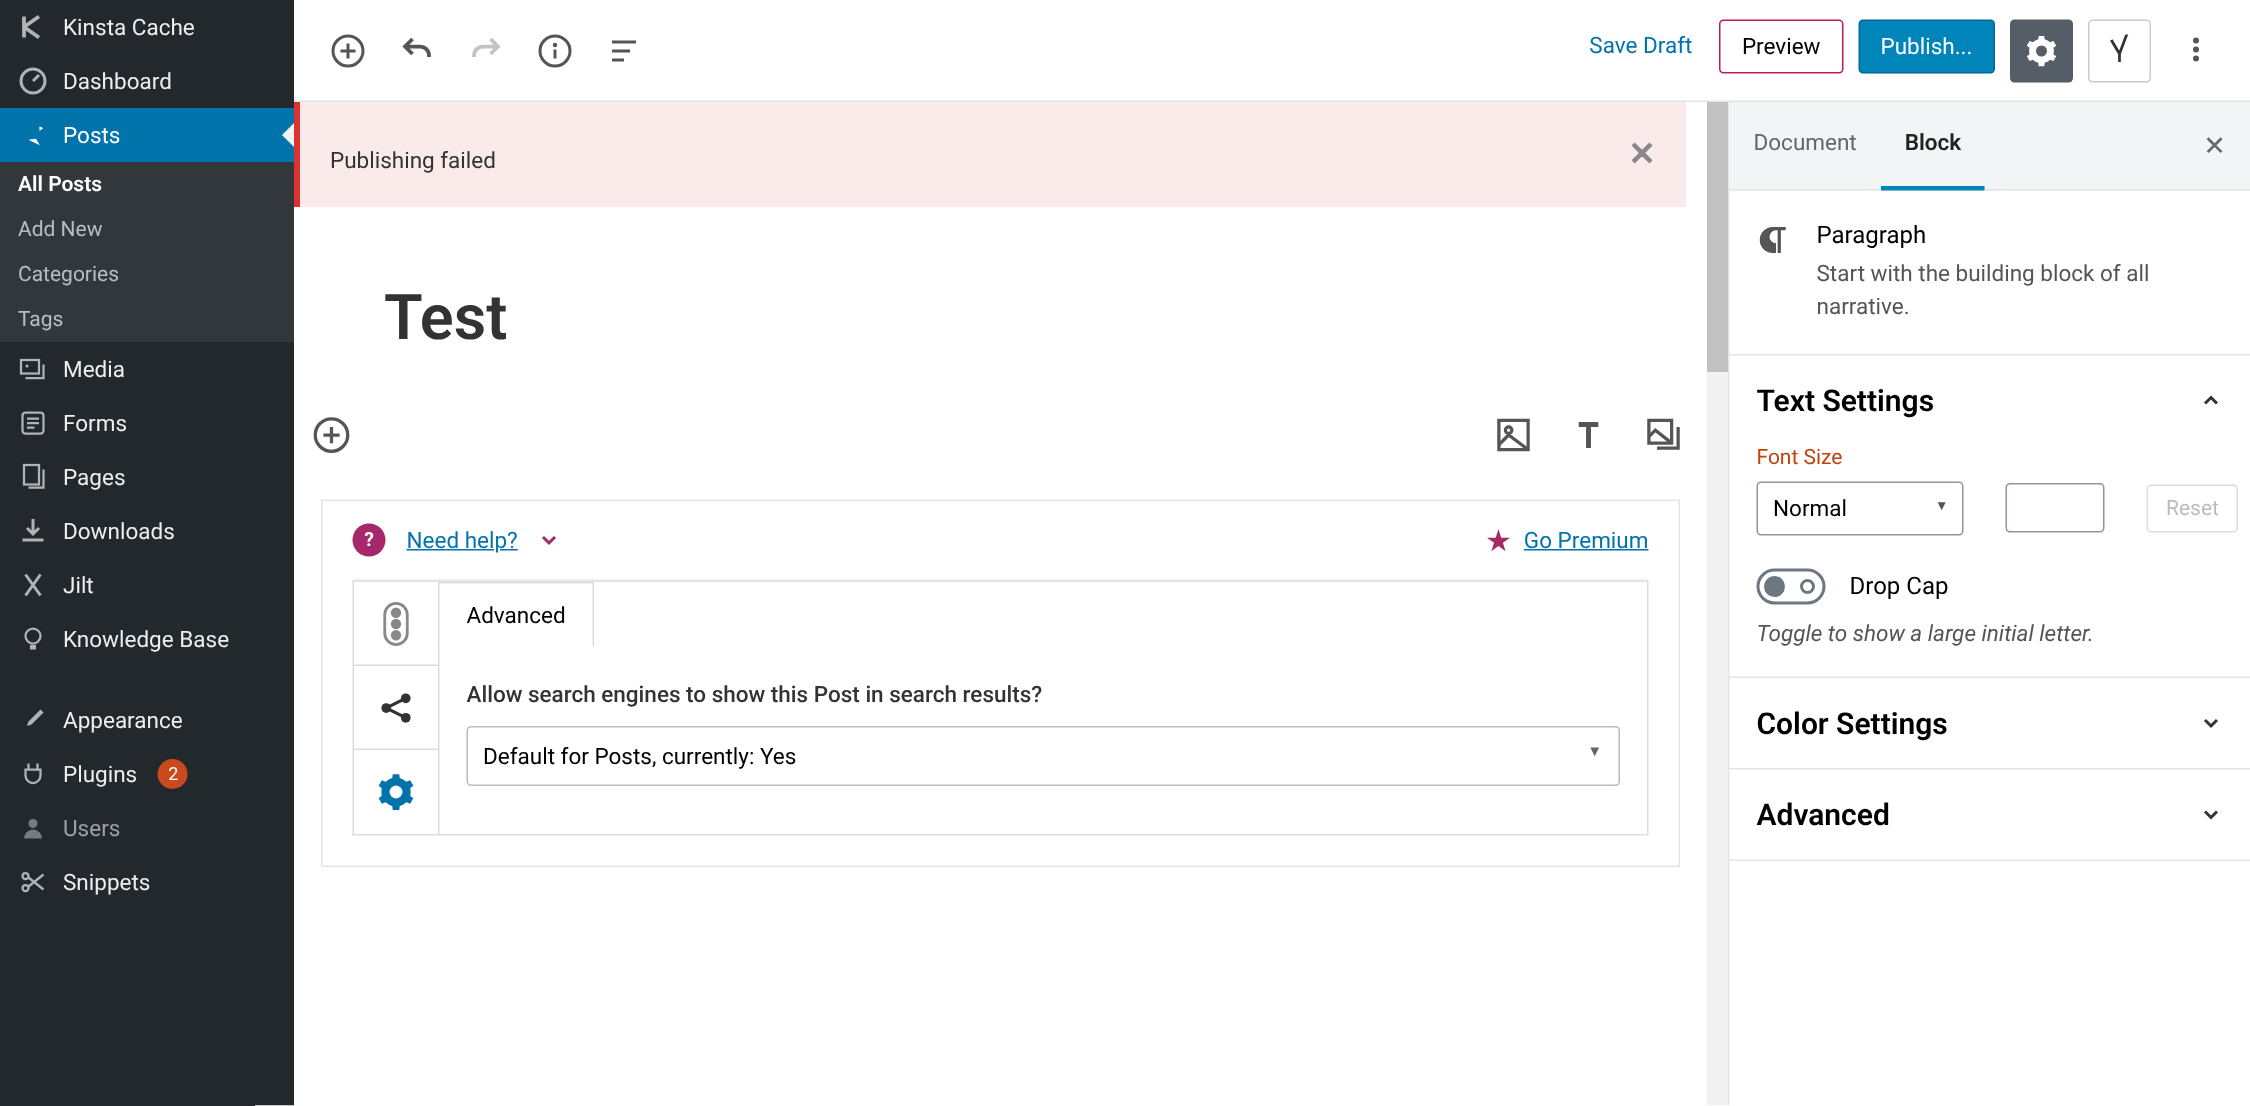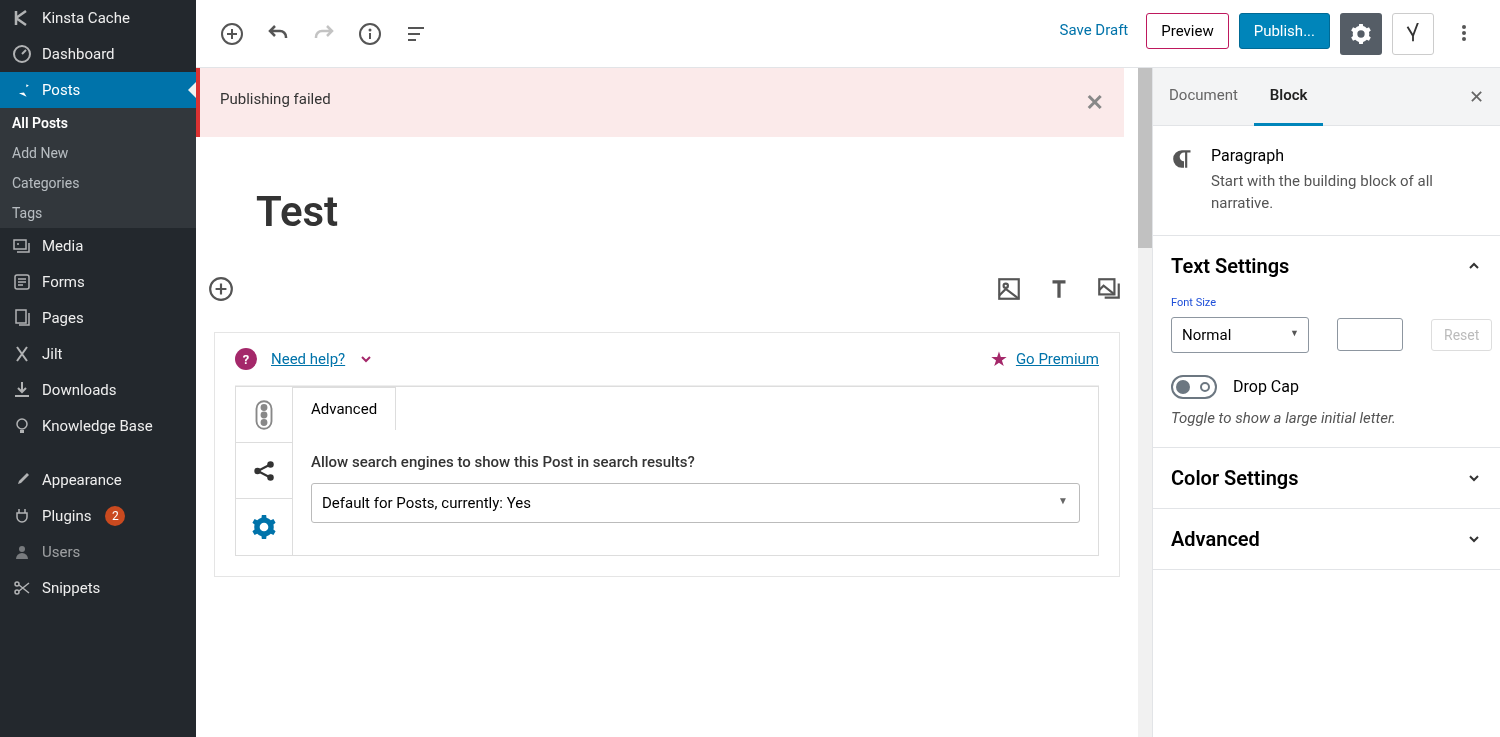--- a/index.html
+++ b/index.html
@@ -21,21 +21,21 @@
 .tb-btn{width:40px;height:40px;display:flex;align-items:center;justify-content:center;cursor:pointer;border-radius:4px;color:#555}
 .tb-btn.disabled{opacity:.35}
 .tb-right{margin-left:auto;display:flex;align-items:flex-start;gap:10px}
 .link-btn{color:#0073aa;font-size:15px;cursor:pointer;padding:8px}
 .btn{border:1px solid #be185d;background:#fff;padding:8px 14px;font-size:15px;border-radius:3px;cursor:pointer}
 .btn-primary{background:#0085ba;border-color:#006a95;color:#fff}
 .icon-box{width:42px;height:42px;display:flex;align-items:center;justify-content:center;border-radius:3px;cursor:pointer}
 .icon-box.dark{background:#555d66;color:#fff}
 .content-row{flex:1;display:flex;min-height:0}
 .editor-col{flex:1;display:flex;flex-direction:column;overflow:auto;position:relative}
-.alert{background:#fbeaea;border-left:4px solid #dc3232;padding:22px 20px;display:flex;align-items:flex-start;justify-content:space-between;font-size:15px;color:#333;margin-right:14px}
+.alert{background:#fbeaea;border-left:4px solid #dc3232;padding:22px 20px;display:flex;align-items:flex-end;justify-content:space-between;font-size:15px;color:#333;margin-right:14px}
 .alert-close{color:#888;cursor:pointer;font-size:22px;font-weight:bold}
 .title-area{padding:50px 60px 30px}
 .title-text{font-size:42px;font-weight:600;color:#333}
 .block-row{display:flex;align-items:center;padding:10px 16px 10px 12px;gap:10px}
 .block-add{color:#555;cursor:pointer}
 .block-icons{margin-left:auto;display:flex;gap:24px}
 .block-icon{color:#555;cursor:pointer}
 .yoast{margin:20px 18px 0;border:1px solid #e5e5e5;background:#fff}
 .yoast-head{padding:16px 20px;display:flex;align-items:center;justify-content:space-between;font-size:17px;color:#333;border-bottom:1px solid #eee}
 .yoast-help{padding:14px 20px;display:flex;align-items:center;gap:14px}
@@ -60,21 +60,21 @@
 .rp-tabs{display:flex;border-bottom:1px solid #e2e4e7;background:#f3f4f5;position:relative}
 .rp-tab{padding:18px 16px;font-size:15px;color:#666;cursor:pointer}
 .rp-tab.active{color:#222;font-weight:600;border-bottom:3px solid #0085ba;margin-bottom:-1px}
 .rp-close{margin-left:auto;padding:18px 16px;color:#666;cursor:pointer;font-size:18px}
 .rp-block-info{display:flex;padding:20px 18px;gap:14px;border-bottom:1px solid #e2e4e7}
 .rp-block-title{font-size:16px;margin-bottom:6px}
 .rp-block-desc{font-size:15px;color:#555;line-height:1.45}
 .rp-section{border-bottom:1px solid #e2e4e7}
 .rp-sec-head{padding:18px;display:flex;justify-content:space-between;align-items:center;font-size:20px;font-weight:600;cursor:pointer}
 .rp-sec-body{padding:0 18px 20px}
-.rp-label{font-size:11px;color:#1d4ed8;margin-bottom:8px}
+.rp-label{font-size:14px;color:#c2410c;margin-bottom:8px}
 .rp-row{display:flex;gap:28px;align-items:center}
 .rp-select{padding:8px 28px 8px 10px;border:1px solid #8d96a0;border-radius:3px;font-size:15px;appearance:none;background:#fff;width:138px}
 .rp-sel-wrap{position:relative}
 .rp-sel-wrap::after{content:"▼";position:absolute;right:10px;top:11px;font-size:9px;color:#555;pointer-events:none}
 .rp-num{width:66px;padding:8px;border:1px solid #8d96a0;border-radius:3px}
 .rp-reset{padding:7px 12px;border:1px solid #ddd;background:#fff;color:#bbb;border-radius:3px;font-size:14px}
 .toggle{width:46px;height:24px;border:2px solid #6c7781;border-radius:14px;position:relative;background:#fff;cursor:pointer}
 .toggle::before{content:"";width:14px;height:14px;border-radius:50%;background:#6c7781;position:absolute;left:3px;top:3px}
 .toggle::after{content:"";width:6px;height:6px;border:2px solid #6c7781;border-radius:50%;position:absolute;right:5px;top:5px}
 .dropcap-row{display:flex;align-items:center;gap:16px;margin-top:22px}
@@ -144,32 +144,32 @@
           <svg width="20" height="20" viewBox="0 0 20 20" fill="currentColor">
             <rect x="4" y="2" width="10" height="13" fill="none" stroke="currentColor" stroke-width="1.5"></rect>
             <path d="M7 17h10V5" fill="none" stroke="currentColor" stroke-width="1.5"></path>
           </svg>
         </span>
       <span>Pages</span>
     </div>
     <div class="sb-item">
       <span class="sb-icon">
           <svg width="20" height="20" viewBox="0 0 20 20" fill="currentColor">
+            <path d="M10 2v10m-4-4l4 4 4-4M3 16h14" stroke="currentColor" stroke-width="2" fill="none"></path>
+          </svg>
+        </span>
+      <span>Downloads</span>
+    </div>
+    <div class="sb-item">
+      <span class="sb-icon">
+          <svg width="20" height="20" viewBox="0 0 20 20" fill="currentColor">
             <path d="M5 3l10 14M15 3L5 17" stroke="currentColor" stroke-width="2"></path>
           </svg>
         </span>
       <span>Jilt</span>
-    </div>
-    <div class="sb-item">
-      <span class="sb-icon">
-          <svg width="20" height="20" viewBox="0 0 20 20" fill="currentColor">
-            <path d="M10 2v10m-4-4l4 4 4-4M3 16h14" stroke="currentColor" stroke-width="2" fill="none"></path>
-          </svg>
-        </span>
-      <span>Downloads</span>
     </div>
     <div class="sb-item">
       <span class="sb-icon">
           <svg width="20" height="20" viewBox="0 0 20 20" fill="currentColor">
             <circle cx="10" cy="8" r="5" fill="none" stroke="currentColor" stroke-width="1.5"></circle>
             <path d="M8 14h4v3H8z"></path>
           </svg>
         </span>
       <span>Knowledge Base</span>
     </div>

